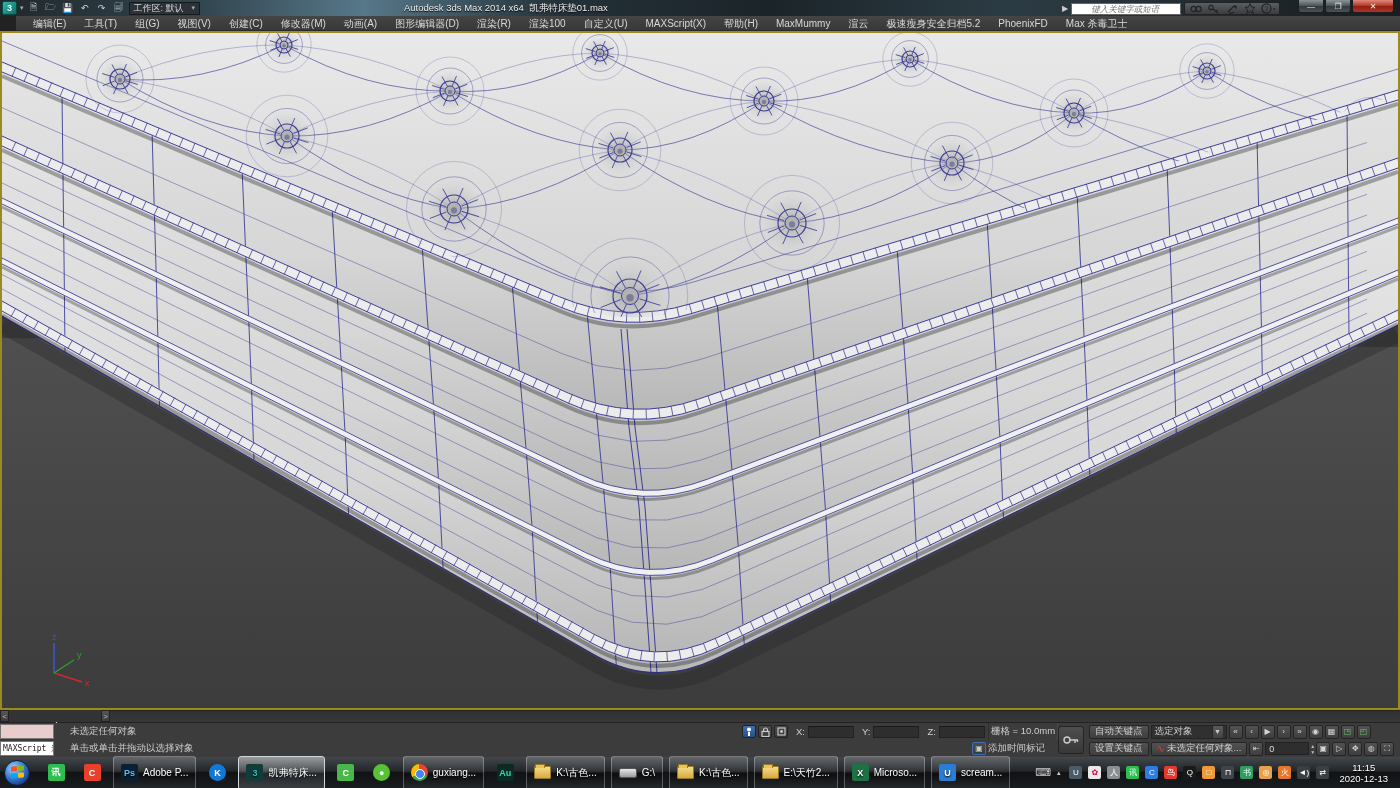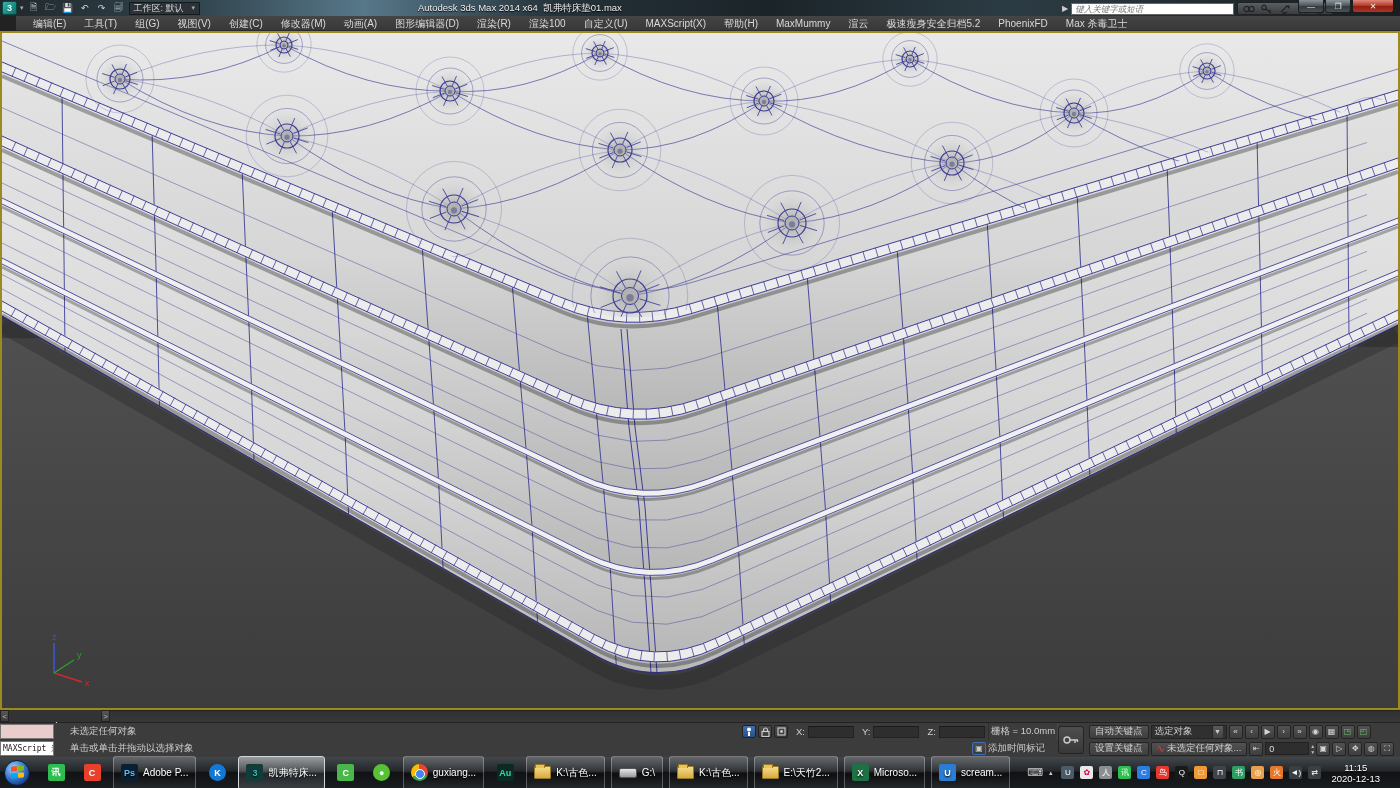--- a/index.html
+++ b/index.html
@@ -12,26 +12,26 @@
     background:linear-gradient(90deg,#20282c 0%,#31444d 14%,#57788a 26%,#243138 40%,#1b2429 55%,#2c3c44 72%,#20292e 88%,#171d20 100%);
     display:flex; align-items:center; color:#e6e6e6; font-size:9px; }
   .qat { display:flex; align-items:center; gap:3px; padding-left:2px; }
   .max-logo { width:15px; height:14px; background:linear-gradient(135deg,#37b6a8,#0b6e66);
     border:1px solid #0a4a44; border-radius:2px; color:#dff; font-weight:bold;
     font-size:9px; text-align:center; line-height:12px; }
   .qat-btn { width:14px; height:13px; display:flex; align-items:center; justify-content:center;
     color:#cfd8dc; font-size:9px; border-radius:2px; }
   .workspace { display:flex; align-items:center; height:13px; background:#2b3338;
     border:1px solid #14191c; color:#d8d8d8; padding:0 4px; gap:8px; }
-  .title-text { position:absolute; left:418px; top:2px; white-space:nowrap;
+  .title-text { position:absolute; left:404px; top:2px; white-space:nowrap;
     color:#f0f0f0; text-shadow:0 1px 1px #000; font-size:9.5px; }
   .infocenter { position:absolute; left:1062px; top:2px; display:flex; align-items:center; gap:3px; }
   .ic-arrow { color:#ccc; font-size:8px; }
-  .ic-search { width:163px; height:12px; font-size:8.5px; font-style:italic;
-    color:#888; border:1px solid #666; background:#fff; padding:0 3px; }
+  .ic-search { width:110px; height:12px; font-size:8.5px; font-style:italic;
+    color:#888; border:1px solid #666; background:#fff; padding:0 19px; }
   .ic-icons { display:flex; align-items:center; gap:2px; background:linear-gradient(#5a5f63,#393d40);
     border:1px solid #222; border-radius:2px; padding:0 3px; height:13px; }
   .ic-btn { width:16px; height:11px; display:flex; align-items:center; justify-content:center; }
   .win-btns { position:absolute; right:6px; top:0; display:flex; }
   .win-btn { width:26px; height:13px; border:1px solid #1b1f22; border-top:none;
     background:linear-gradient(#8a9499,#4a5257 50%,#343a3e 51%,#4a5257);
     color:#eee; font-size:8px; display:flex; align-items:center; justify-content:center;
     border-radius:0 0 3px 3px; margin-left:1px; }
   .win-btn.close { width:42px; background:linear-gradient(#e08a7a,#b03525 50%,#8c2013 51%,#b03525); }
 
@@ -124,21 +124,21 @@
   .drive-ico { width:18px; height:10px; flex:none; background:linear-gradient(#e8e8e8,#9a9a9a);
     border:1px solid #555; border-radius:2px; }
   .chrome-ico { width:17px; height:17px; border-radius:50%; flex:none;
     background:conic-gradient(#ea4335 0 33%,#34a853 33% 66%,#fbbc05 66% 100%);
     position:relative; }
   .chrome-ico::after { content:""; position:absolute; left:4.5px; top:4.5px; width:8px; height:8px;
     border-radius:50%; background:#4285f4; border:1.5px solid #fff; }
   .tray { display:flex; align-items:center; gap:6px; margin-left:6px; }
   .tray-ico { width:13px; height:13px; border-radius:2px; display:flex; align-items:center;
     justify-content:center; font-size:8px; color:#fff; }
-  .clock { margin-left:10px; margin-right:20px; text-align:center; font-size:9.5px;
+  .clock { margin-left:10px; margin-right:12px; text-align:center; font-size:9.5px;
     line-height:11px; color:#fff; text-shadow:0 1px 1px #000; white-space:nowrap; }
 </style>
 </head>
 <body>
 
 <div class="app">
 
   <div class="titlebar">
     <div class="qat">
       <div class="max-logo">3</div>

